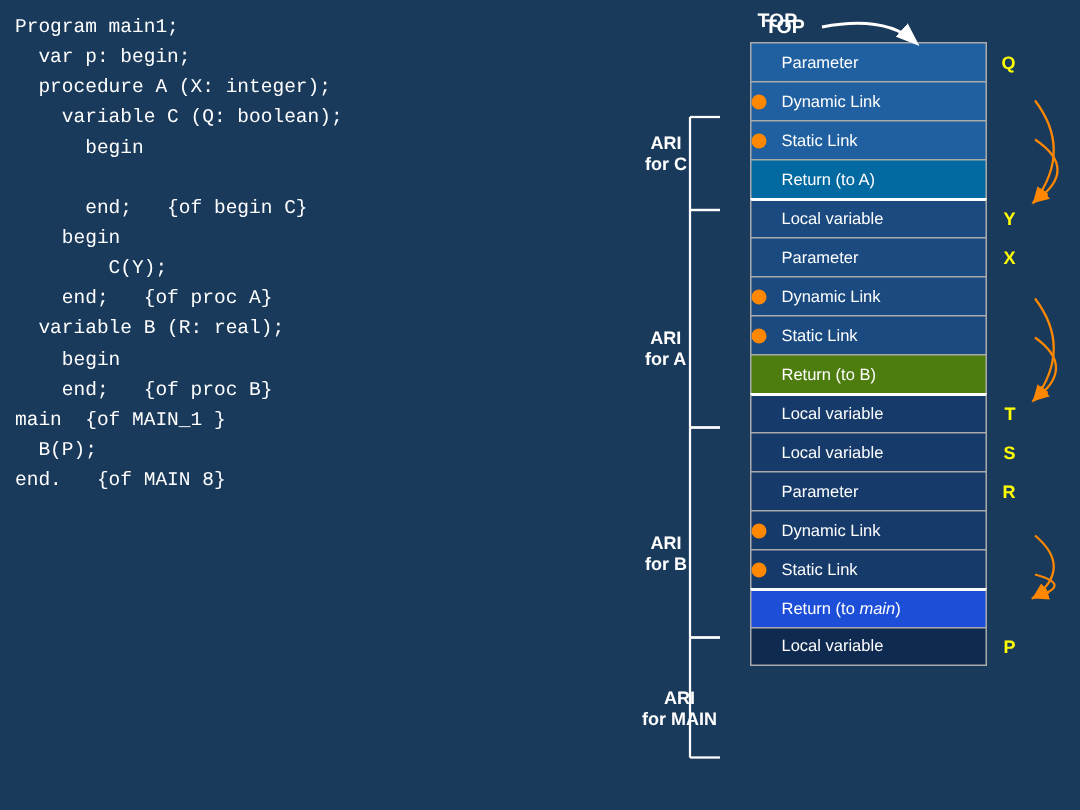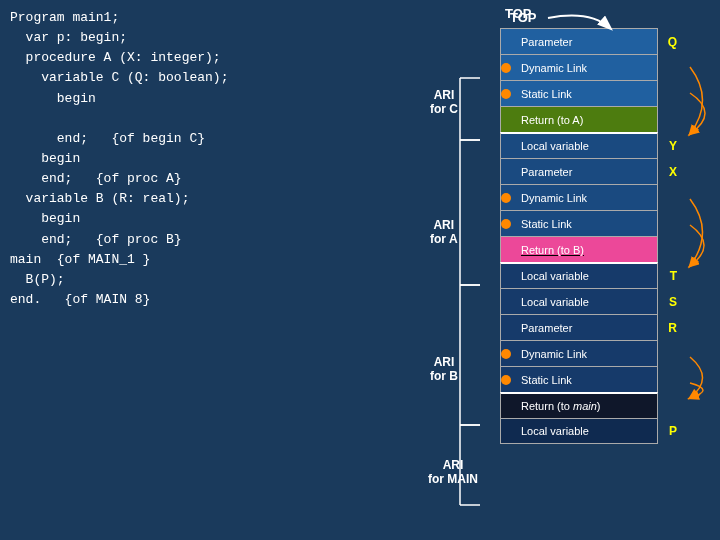--- a/index.html
+++ b/index.html
@@ -122,20 +122,21 @@
 
 <div class="code-panel">
   <div class="line">Program main1;</div>
   <div class="line">  var p: begin;</div>
   <div class="line">  procedure A (X: integer);</div>
   <div class="line">    variable C (Q: boolean);</div>
   <div class="line">      begin</div>
   <div class="line">&nbsp;</div>
   <div class="line">      end;   {of begin C}</div>
   <div class="line">    begin</div>
+  <div class="line">        C(Y);</div>
   <div class="line">    end;   {of proc A}</div>
   <div class="line">  variable B (R: real);</div>
   <div class="line">    begin</div>
   <div class="line">    end;   {of proc B}</div>
   <div class="line">main  {of MAIN_1 }</div>
   <div class="line">  B(P);</div>
   <div class="line">end.   {of MAIN 8}</div>
 </div>
 
 <div class="ari-label" style="left:430px; top:88px;">ARI<br>for C</div>
@@ -153,21 +154,21 @@
     <span class="stack-side-label">Q</span>
   </div>
   <div class="stack-row" style="background:#2060a0;">
     <span class="dot-orange"></span>
     <span class="stack-cell">Dynamic Link</span>
   </div>
   <div class="stack-row" style="background:#2060a0;">
     <span class="dot-orange"></span>
     <span class="stack-cell">Static Link</span>
   </div>
-  <div class="stack-row" style="background:#4d7c0f;">
+  <div class="stack-row" style="background:#0369a1;">
     <span class="dot-none"></span>
     <span class="stack-cell">Return (to A)</span>
   </div>
 
   <div class="stack-row section-top" style="background:#1a4a80;">
     <span class="dot-none"></span>
     <span class="stack-cell">Local variable</span>
     <span class="stack-side-label">Y</span>
   </div>
   <div class="stack-row" style="background:#1a4a80;">
@@ -176,21 +177,21 @@
     <span class="stack-side-label">X</span>
   </div>
   <div class="stack-row" style="background:#1a4a80;">
     <span class="dot-orange"></span>
     <span class="stack-cell">Dynamic Link</span>
   </div>
   <div class="stack-row" style="background:#1a4a80;">
     <span class="dot-orange"></span>
     <span class="stack-cell">Static Link</span>
   </div>
-  <div class="stack-row" style="background:#ec4899;text-decoration:underline;">
+  <div class="stack-row" style="background:#4d7c0f;">
     <span class="dot-none"></span>
     <span class="stack-cell">Return (to B)</span>
   </div>
 
   <div class="stack-row section-top" style="background:#163a6a;">
     <span class="dot-none"></span>
     <span class="stack-cell">Local variable</span>
     <span class="stack-side-label">T</span>
   </div>
   <div class="stack-row" style="background:#163a6a;">
@@ -205,21 +206,21 @@
   </div>
   <div class="stack-row" style="background:#163a6a;">
     <span class="dot-orange"></span>
     <span class="stack-cell">Dynamic Link</span>
   </div>
   <div class="stack-row" style="background:#163a6a;">
     <span class="dot-orange"></span>
     <span class="stack-cell">Static Link</span>
   </div>
 
-  <div class="stack-row section-top" style="background:#0f172a;align-items:center;">
+  <div class="stack-row section-top" style="background:#1d4ed8;align-items:center;">
     <span class="dot-none"></span>
     <span class="stack-cell">Return (to <span style="font-style:italic">main</span>)</span>
   </div>
   <div class="stack-row" style="background:#0f2a50;">
     <span class="dot-none"></span>
     <span class="stack-cell">Local variable</span>
     <span class="stack-side-label">P</span>
   </div>
 
 </div>

